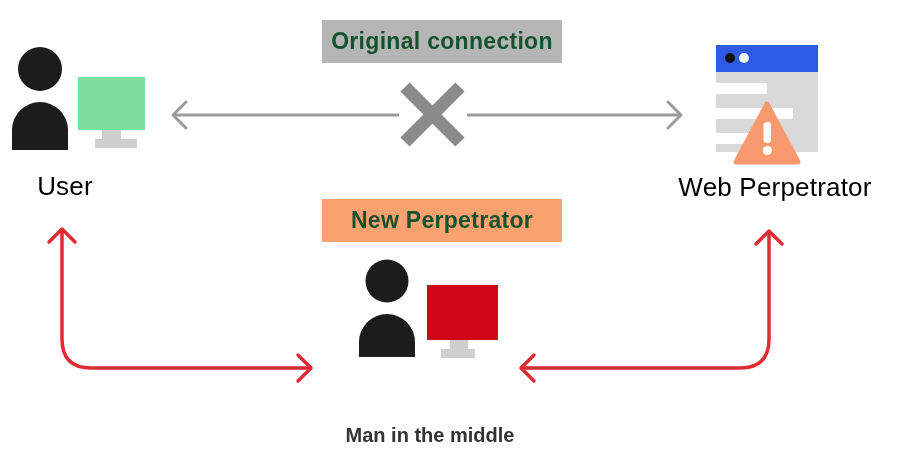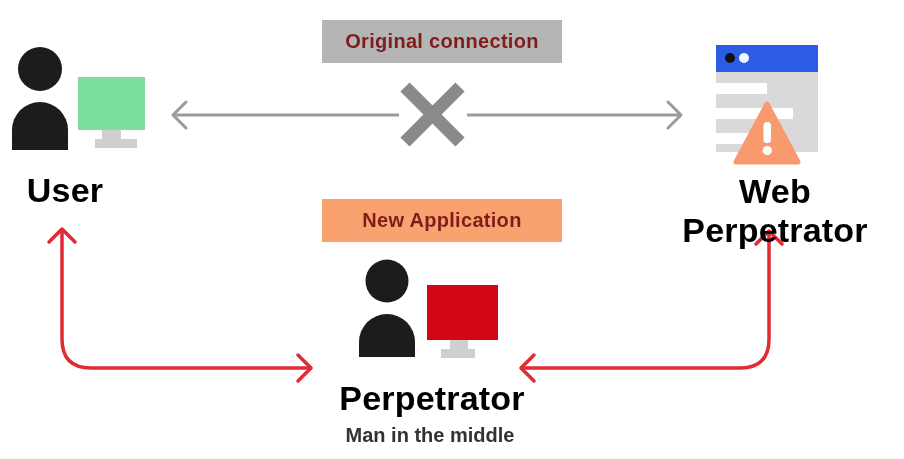--- a/index.html
+++ b/index.html
@@ -20,33 +20,33 @@
     position: absolute;
     left: 0; top: 0;
     width: 904px; height: 459px;
   }
   .badge {
     position: absolute;
     width: 240px;
     height: 43px;
     line-height: 43px;
     text-align: center;
-    color: #7f1d1d;
-    font-size: 20px;
+    color: #14532d;
+    font-size: 23px;
     font-weight: bold;
     letter-spacing: 0.3px;
   }
   .badge-original { left: 322px; top: 20px; }
   .badge-new      { left: 322px; top: 199px; }
   .node-label {
     position: absolute;
     text-align: center;
     color: #000000;
-    font-size: 34px;
-    font-weight: bold;
+    font-size: 26px;
+    font-weight: normal;
     letter-spacing: 0.2px;
   }
   .label-user        { left: 0px;   top: 171px; width: 130px; }
   .label-webapp      { left: 650px; top: 172px; width: 250px; }
   .label-perpetrator { left: 332px; top: 379px; width: 200px; }
   .node-sublabel {
     position: absolute;
     left: 330px; top: 424px; width: 200px;
     text-align: center;
     color: #333333;
@@ -139,28 +139,27 @@
     <div class="browser-stripe stripe-3"></div>
   </div>
   <svg class="abs" style="left:731px; top:98px;" width="72" height="70" viewBox="0 0 72 70">
     <path d="M36 6 L67 64 L5 64 Z" stroke-width="5" stroke-linejoin="round" stroke="#f89a6e" fill="#f89a6e"></path>
     <rect x="32.5" y="24" width="7.5" height="21" rx="3.5" fill="#ffffff"></rect>
     <circle cx="36.3" cy="52.5" r="4.6" fill="#ffffff"></circle>
   </svg>
   <div class="node-label label-webapp">Web Perpetrator</div>
 
   <div class="badge badge-new" style="background-color: rgb(249, 162, 111);">
-    <span>New Application</span>
+    <span>New Perpetrator</span>
   </div>
 
   <svg class="abs" style="left:359px; top:258px;" width="58" height="100" viewBox="0 0 58 100">
     <circle cx="28" cy="23" r="21.5" fill="#1c1c1c"></circle>
     <path d="M0 99 L0 84 A28 28 0 0 1 56 84 L56 99 Z" fill="#1c1c1c"></path>
   </svg>
   <svg class="abs" style="left:427px; top:285px;" width="72" height="74" viewBox="0 0 72 74">
     <rect x="0" y="0" width="71" height="55" fill="#d10718"></rect>
     <rect x="23" y="55" width="18" height="9" fill="#cfcfcf"></rect>
     <rect x="14" y="64" width="34" height="9" fill="#cfcfcf"></rect>
   </svg>
-  <div class="node-label label-perpetrator">Perpetrator</div>
   <div class="node-sublabel">Man in the middle</div>
 
 </div>
 
 </body></html>

